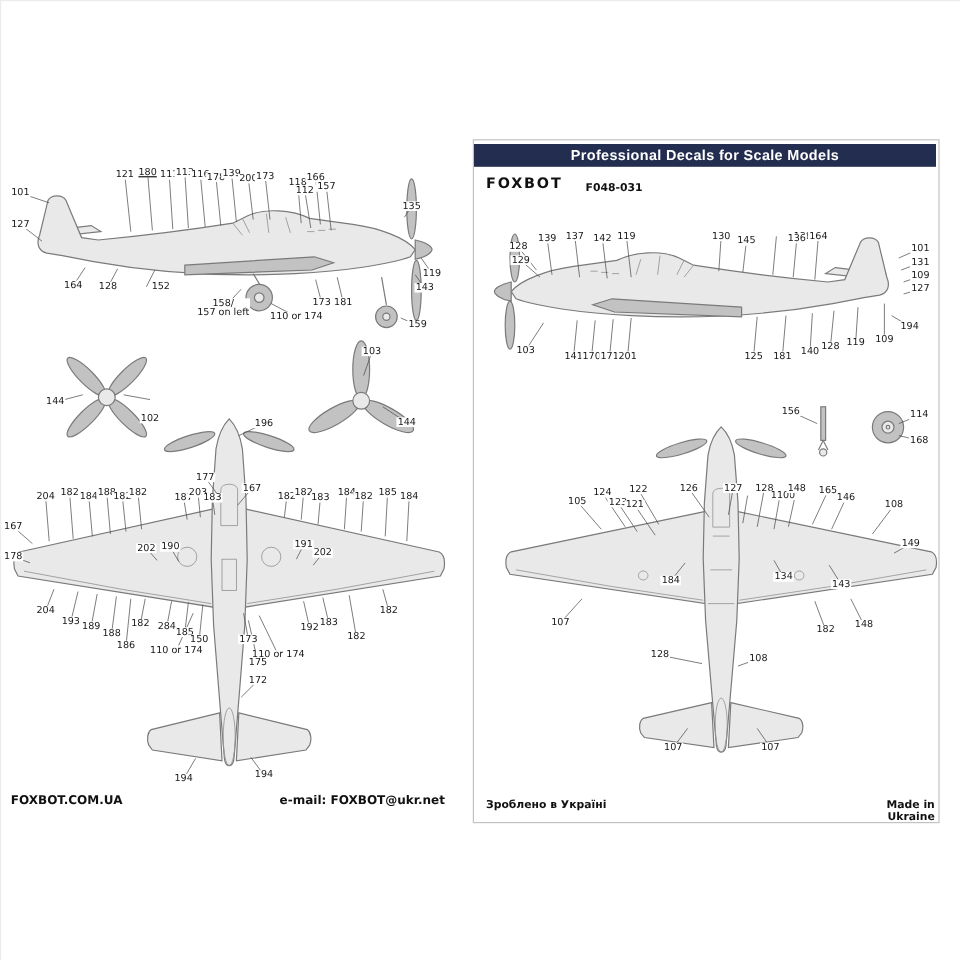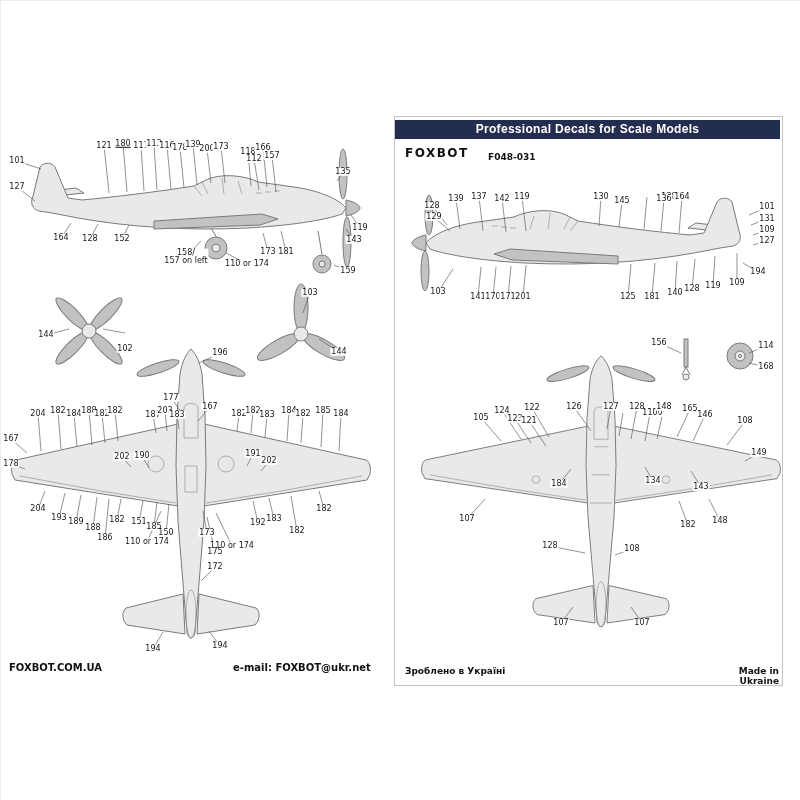--- a/index.html
+++ b/index.html
@@ -304,21 +304,21 @@
       <span class="callout" style="left: 192px; top: 144px;">139</span>
       <span class="callout" style="left: 206px; top: 148px;">200</span>
       <span class="callout" style="left: 220px; top: 146px;">173</span>
       <span class="callout" style="left: 247px; top: 151px;">118</span>
       <span class="callout" style="left: 262px; top: 147px;">166</span>
       <span class="callout" style="left: 253px; top: 158px;">112</span>
       <span class="callout" style="left: 271px; top: 155px;">157</span>
       <span class="callout" style="left: 342px; top: 171px;">135</span>
       <span class="callout" style="left: 60px; top: 237px;">164</span>
       <span class="callout" style="left: 89px; top: 238px;">128</span>
-      <span class="callout" style="left: 121px; top: 238px;">152</span>
+      <span class="callout" style="left: 133px; top: 238px;">152</span>
       <span class="callout" style="left: 185px; top: 256px;">158/<br>157 on left</span>
       <span class="callout" style="left: 246px; top: 263px;">110 or 174</span>
       <span class="callout" style="left: 267px; top: 251px;">173</span>
       <span class="callout" style="left: 285px; top: 251px;">181</span>
       <span class="callout" style="left: 353px; top: 239px;">143</span>
       <span class="callout" style="left: 359px; top: 227px;">119</span>
       <span class="callout" style="left: 347px; top: 270px;">159</span>
       <span class="callout" style="left: 45px; top: 334px;">144</span>
       <span class="callout" style="left: 124px; top: 348px;">102</span>
       <span class="callout" style="left: 309px; top: 292px;">103</span>
@@ -347,21 +347,21 @@
       <span class="callout" style="left: 121px; top: 456px;">202</span>
       <span class="callout" style="left: 141px; top: 455px;">190</span>
       <span class="callout" style="left: 252px; top: 453px;">191</span>
       <span class="callout" style="left: 268px; top: 460px;">202</span>
       <span class="callout" style="left: 37px; top: 508px;">204</span>
       <span class="callout" style="left: 58px; top: 517px;">193</span>
       <span class="callout" style="left: 75px; top: 521px;">189</span>
       <span class="callout" style="left: 92px; top: 527px;">188</span>
       <span class="callout" style="left: 104px; top: 537px;">186</span>
       <span class="callout" style="left: 116px; top: 519px;">182</span>
-      <span class="callout" style="left: 138px; top: 521px;">151</span>
+      <span class="callout" style="left: 138px; top: 521px;">284</span>
       <span class="callout" style="left: 153px; top: 526px;">185</span>
       <span class="callout" style="left: 165px; top: 532px;">150</span>
       <span class="callout" style="left: 146px; top: 541px;">110 or 174</span>
       <span class="callout" style="left: 206px; top: 532px;">173</span>
       <span class="callout" style="left: 231px; top: 545px;">110 or 174</span>
       <span class="callout" style="left: 214px; top: 551px;">175</span>
       <span class="callout" style="left: 257px; top: 522px;">192</span>
       <span class="callout" style="left: 273px; top: 518px;">183</span>
       <span class="callout" style="left: 296px; top: 530px;">182</span>
       <span class="callout" style="left: 323px; top: 508px;">182</span>

